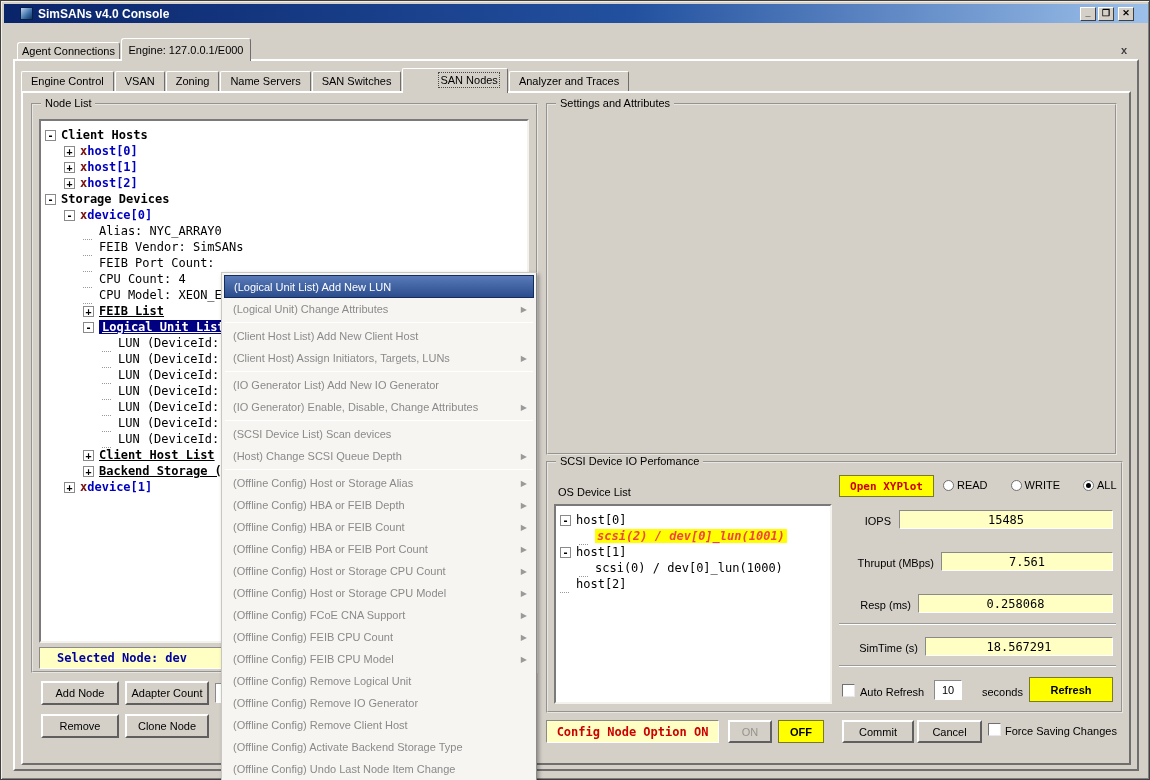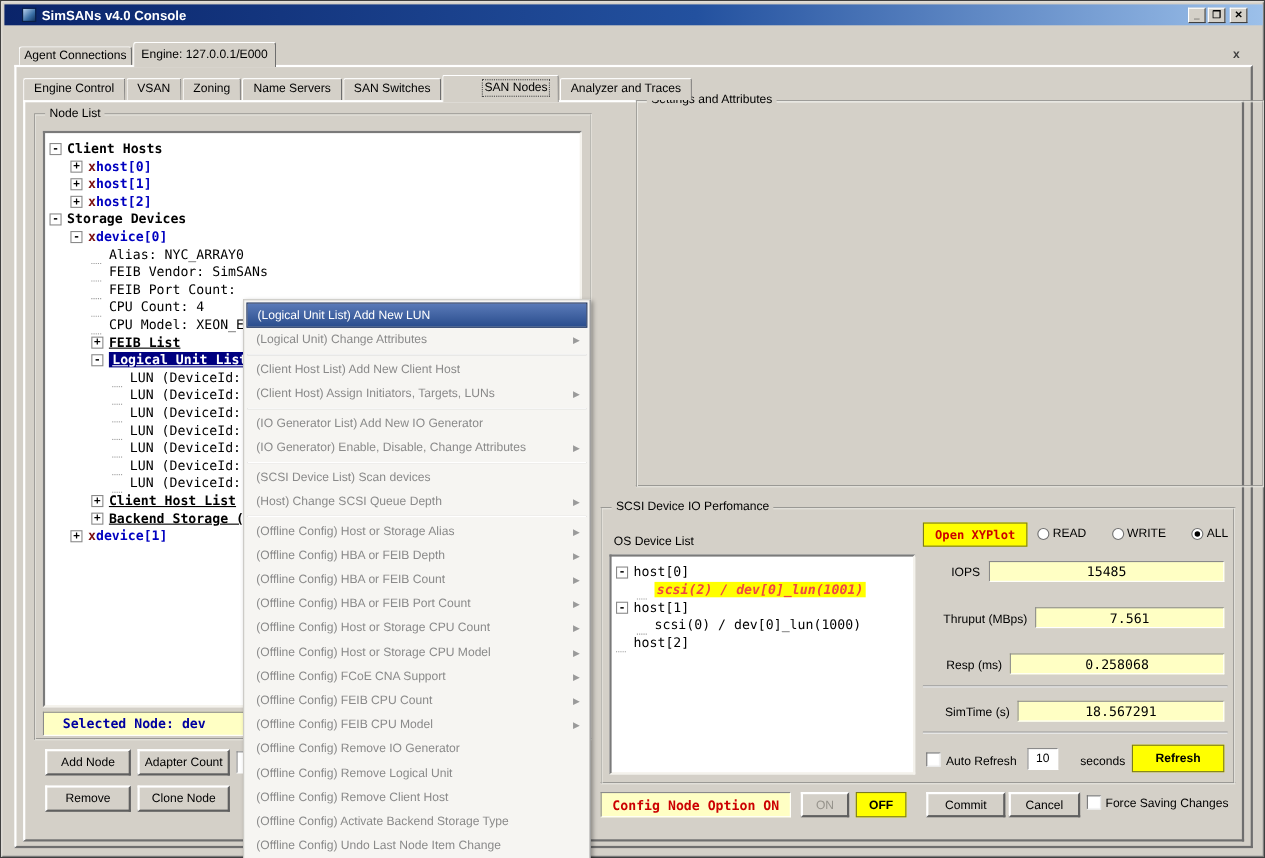--- a/index.html
+++ b/index.html
@@ -242,21 +242,21 @@
     </div>
   <div class="abs banner selnode" style="left:38px;top:646px;width:490px;height:22px;">
     <span>Selected Node: dev</span>
   </div>
   <div class="abs btn" style="left:40px;top:680px;width:78px;height:24px;">Add Node</div>
   <div class="abs btn" style="left:124px;top:680px;width:84px;height:24px;">Adapter Count</div>
   <input class="abs wfield" style="left: 214px; top: 682px; width: 64px; height: 20px;" value="">
   <div class="abs btn" style="left:40px;top:713px;width:78px;height:24px;">Remove</div>
   <div class="abs btn" style="left:124px;top:713px;width:84px;height:24px;">Clone Node</div>
 
-  <div class="abs gbox" style="left:545px;top:90px;width:571px;height:352px;margin-left:32px;">
+  <div class="abs gbox" style="left:545px;top:102px;width:571px;height:352px;">
     <span class="gtitle">Settings and Attributes</span>
   </div>
   <div class="abs sunken" style="left:553px;top:117px;width:561px;height:329px;"></div>
 
   <div class="abs gbox" style="left:545px;top:460px;width:577px;height:252px;">
     <span class="gtitle">SCSI Device IO Perfomance</span>
   </div>
   <div class="abs lbl" style="left:557px;top:485px;">OS Device List</div>
   <div class="abs sunken tree" style="left:553px;top:503px;width:278px;height:200px;">
       <div class="trow" style="padding-left: 4px;">
@@ -390,26 +390,26 @@
       </div>
       <div class="menu-item">
         <span>(Offline Config) FEIB CPU Count</span>
         <span class="arrow">▶</span>
       </div>
       <div class="menu-item">
         <span>(Offline Config) FEIB CPU Model</span>
         <span class="arrow">▶</span>
       </div>
       <div class="menu-item">
+        <span>(Offline Config) Remove Logical Unit</span>
+      </div>
+      <div class="menu-item">
         <span>(Offline Config) Remove IO Generator</span>
       </div>
       <div class="menu-item">
-        <span>(Offline Config) Remove Logical Unit</span>
-      </div>
-      <div class="menu-item">
         <span>(Offline Config) Remove Client Host</span>
       </div>
       <div class="menu-item">
         <span>(Offline Config) Activate Backend Storage Type</span>
       </div>
       <div class="menu-item">
         <span>(Offline Config) Undo Last Node Item Change</span>
       </div>
     </div>
 

